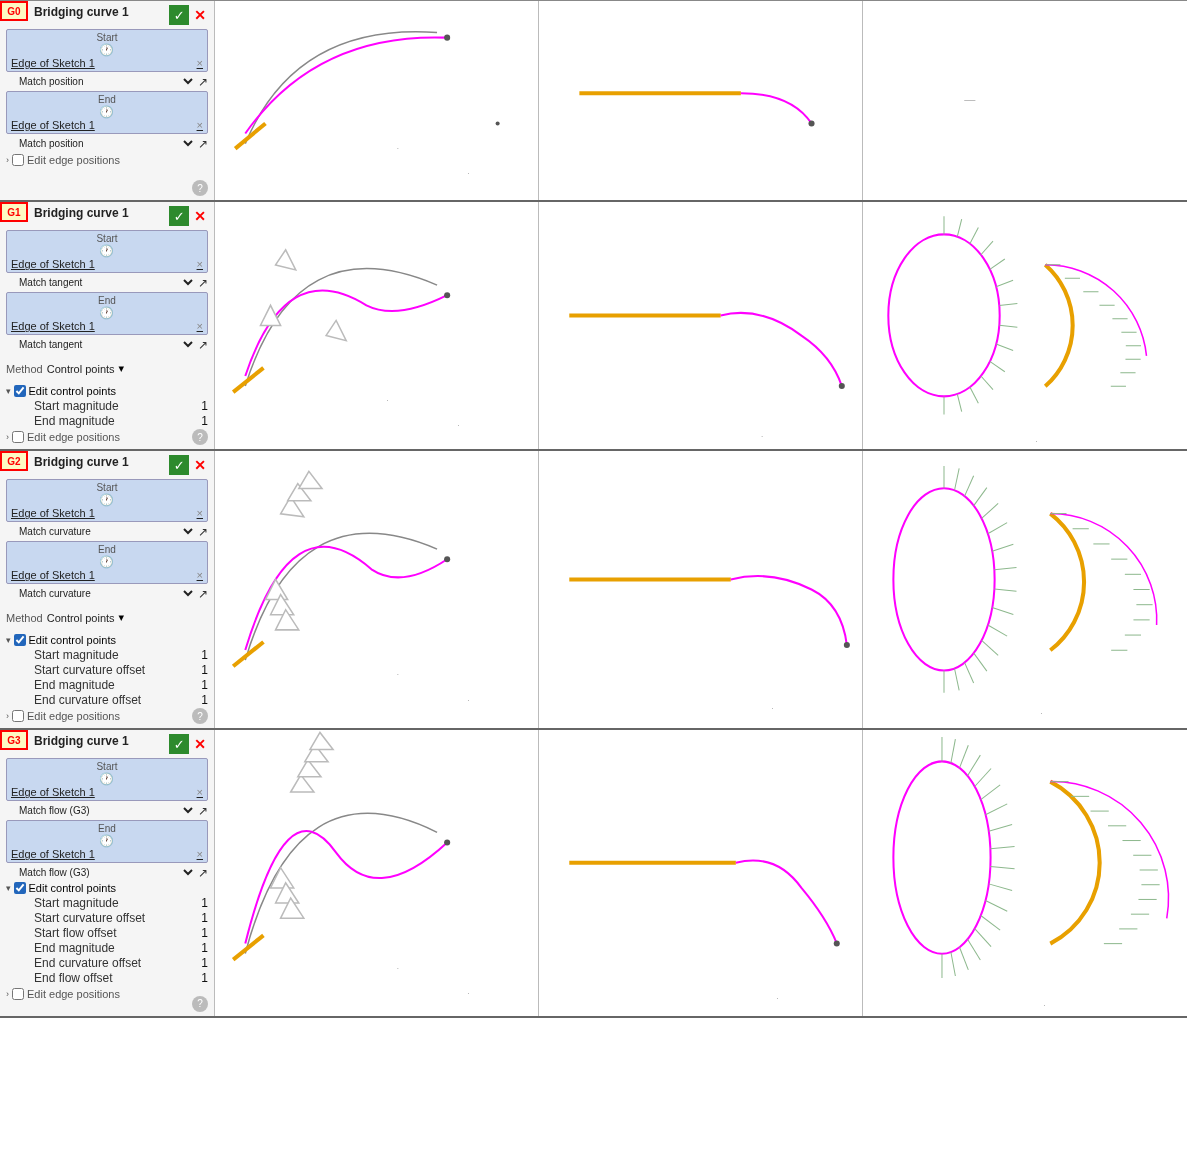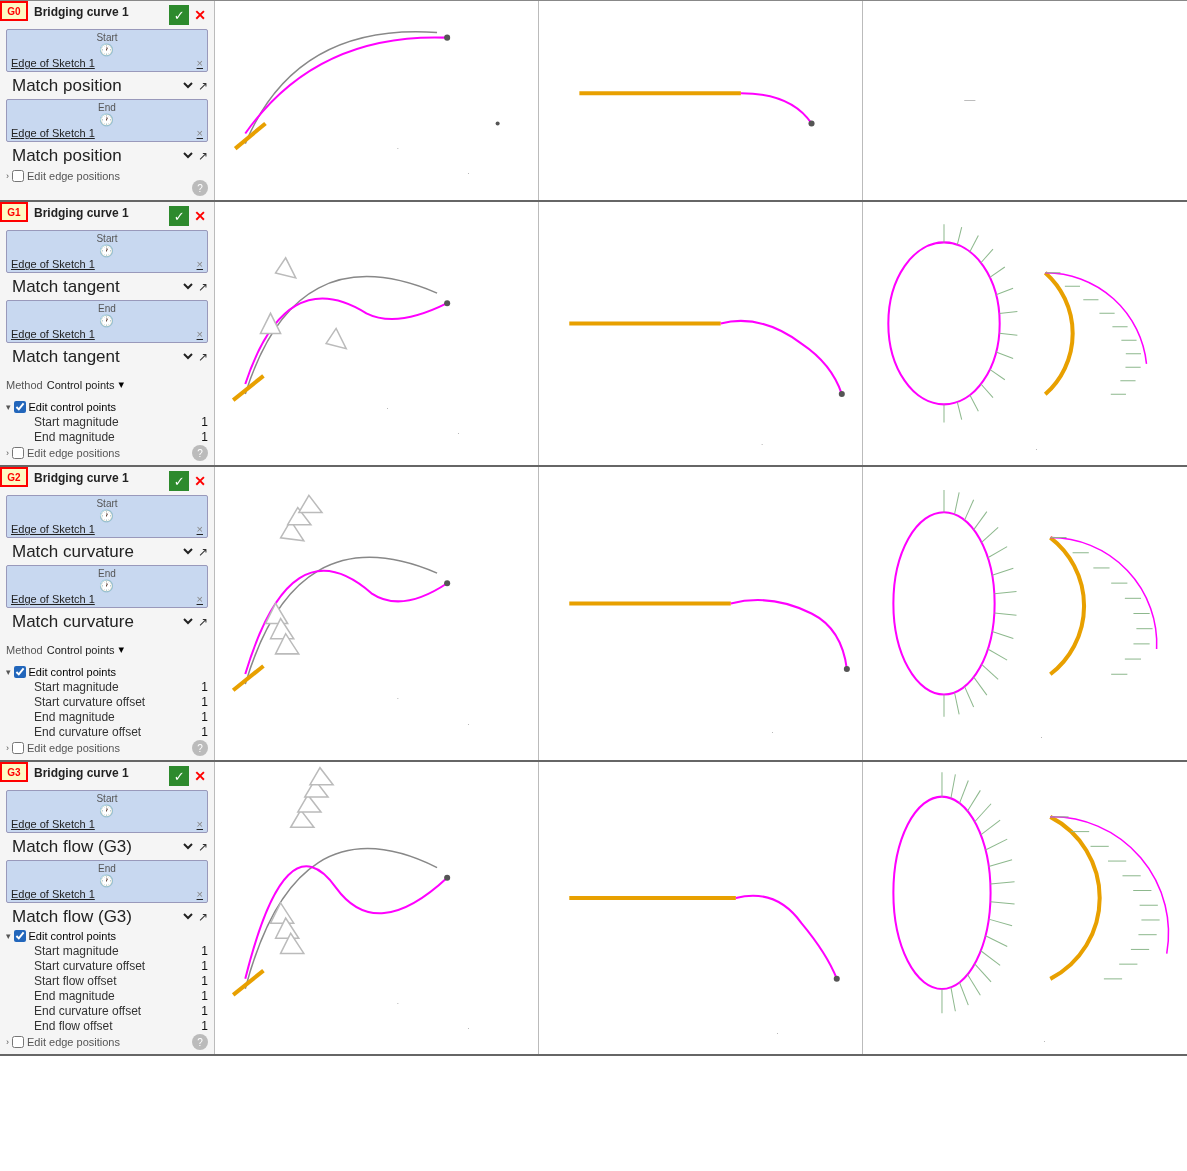--- a/index.html
+++ b/index.html
@@ -125,25 +125,26 @@
     .match-row {
       display: flex;
       align-items: center;
       justify-content: space-between;
       margin: 2px 0;
     }
 
     .match-select {
       background: #f5f5f5;
       border: none;
-      font-size: 17px;
+      font-size: 10px;
       color: #222;
       padding: 1px 2px;
       flex: 1;
       cursor: pointer;
+      margin-left: 7px;
     }
 
     .arrow-icon {
       font-size: 12px;
       color: #333;
       margin-left: 2px;
     }
 
     .method-row {
       display: flex;

